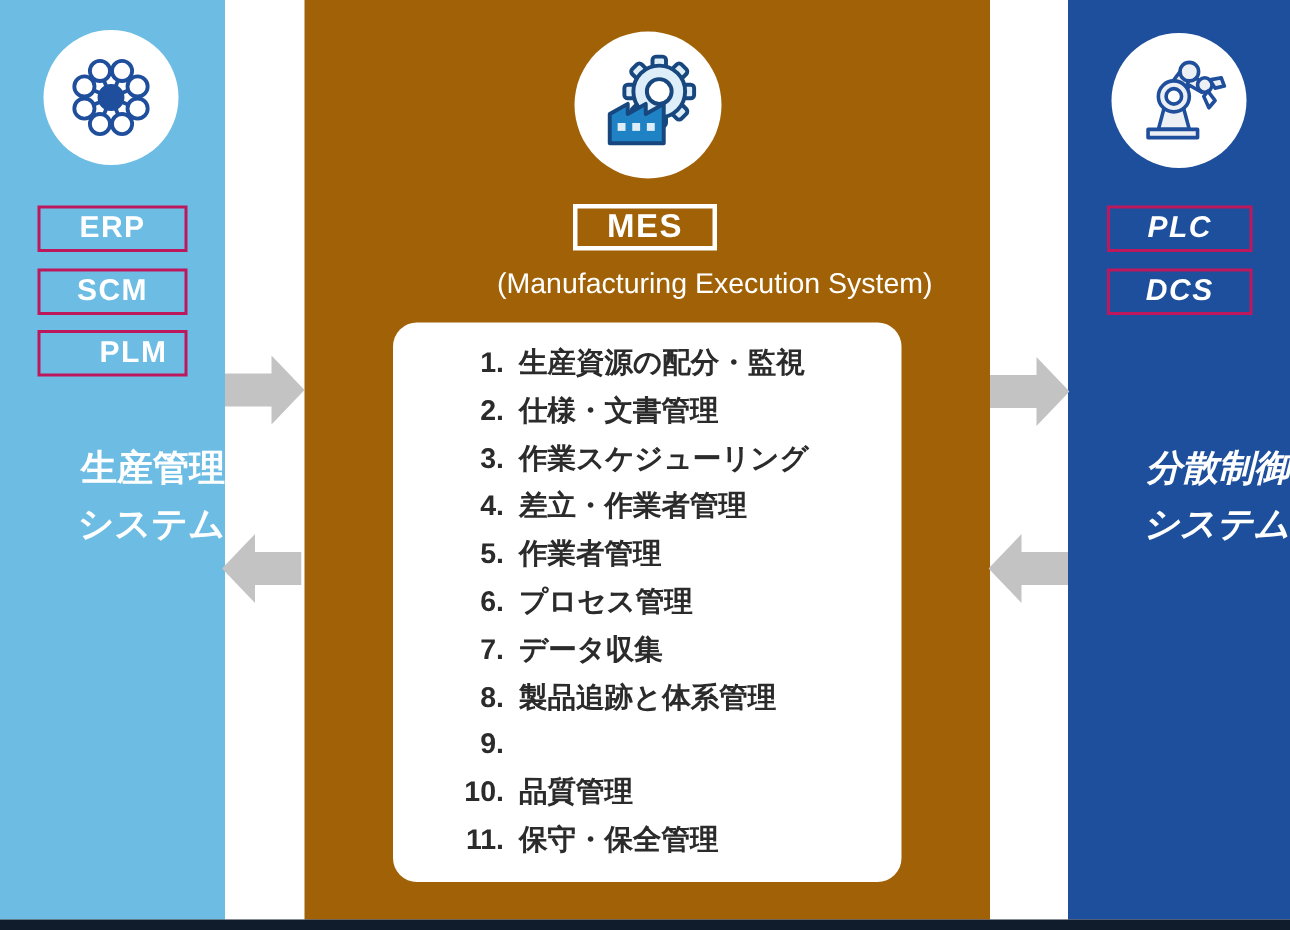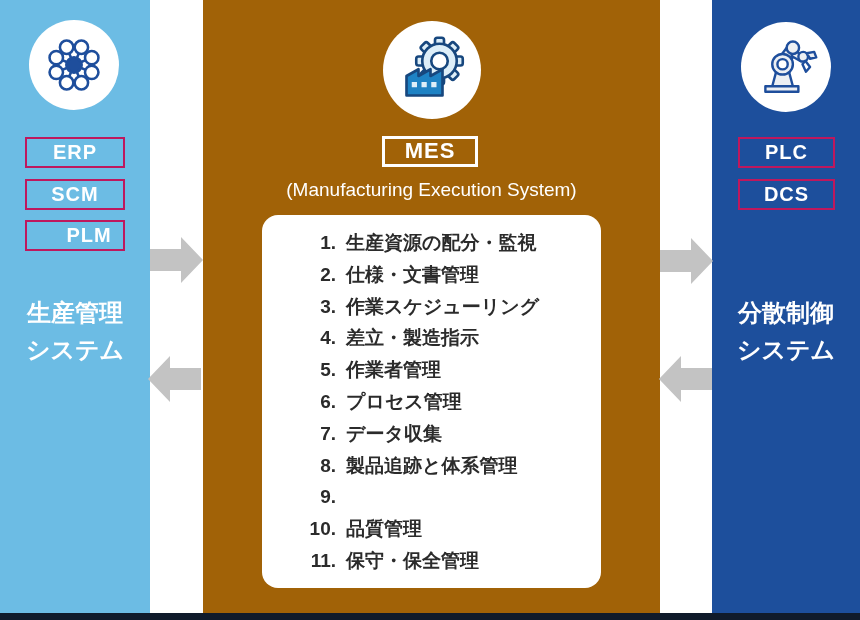--- a/index.html
+++ b/index.html
@@ -3,21 +3,21 @@
 <meta charset="utf-8">
 <style>
   html,body { margin:0; padding:0; background:#ffffff; }
   .canvas {
     position:relative; width:860px; height:620px; background:#ffffff;
     font-family:"Liberation Sans","DejaVu Sans",sans-serif; overflow:hidden;
   }
   .col { position:absolute; top:0; height:613px; }
   .col-left   { left:0;     width:150px; background:#6cbce4; }
   .col-center { left:203px; width:457px; background:#a16207; }
-  .col-right  { left:712px; width:148px; background:#1d4f9c; }
+  .col-right  { left:712px; width:148px; background:#1d4f9c;font-style:italic; }
   .bottom-bar { position:absolute; left:0; bottom:0; width:860px; height:7px; background:#101b2b; }
 
   .icon-circle {
     position:absolute; background:#ffffff; border-radius:50%;
     display:flex; align-items:center; justify-content:center;
   }
   .col-left   .icon-circle { left:29px;  top:20px; width:90px; height:90px; }
   .col-center .icon-circle { left:180px; top:21px; width:98px; height:98px; }
   .col-right  .icon-circle { left:29px;  top:22px; width:90px; height:90px; }
 
@@ -26,32 +26,32 @@
     color:#ffffff; font-weight:bold; font-size:20px; text-align:center;
     width:100px; height:31px; line-height:26px; letter-spacing:1px;
   }
   .col-left  .tag-box { left:25px; }
   .col-right .tag-box { left:26px; width:97px; }
   .tag-1 { top:137px; }
   .tag-2 { top:179px; }
   .tag-3 { top:220px;padding-left:28px; }
 
   .col-title {
-    position:absolute; top:294px; left:0; width:100%; text-align:center;
+    position:absolute; top:294px; left:0; width:100%; text-align:right;
     color:#ffffff; font-weight:bold; font-size:24px; line-height:37px;
   }
 
   .mes-box {
     position:absolute; left:179px; top:136px; width:96px; height:31px;
     box-sizing:border-box; border:3px solid #ffffff; color:#ffffff;
     font-weight:bold; font-size:22px; text-align:center; line-height:24px; letter-spacing:1px;
   }
   .mes-subtitle {
     position:absolute; top:179px; left:0; width:100%; text-align:center;
-    color:#ffffff; font-size:19px; font-weight:normal;
+    color:#ffffff; font-size:19px; font-weight:normal;padding-left:45px;
   }
 
   .fn-box {
     position:absolute; left:59px; top:215px; width:339px; height:373px;
     background:#ffffff; border-radius:16px; box-sizing:border-box; padding-top:12px;
   }
   .fn-list { list-style:none; margin:0; padding:0; }
   .fn-item { display:flex; font-size:19px; font-weight:bold; color:#2b2b2b; line-height:31.8px; white-space:nowrap; }
   .fn-num  { width:74px; text-align:right; flex:0 0 auto; }
   .fn-text { margin-left:10px; }
@@ -132,21 +132,21 @@
         <li class="fn-item">
             <span class="fn-num">2.</span>
             <span class="fn-text">仕様・文書管理</span>
           </li>
         <li class="fn-item">
             <span class="fn-num">3.</span>
             <span class="fn-text">作業スケジューリング</span>
           </li>
         <li class="fn-item">
             <span class="fn-num">4.</span>
-            <span class="fn-text">差立・製造指示</span>
+            <span class="fn-text">差立・作業者管理</span>
           </li>
         <li class="fn-item">
             <span class="fn-num">5.</span>
             <span class="fn-text">作業者管理</span>
           </li>
         <li class="fn-item">
             <span class="fn-num">6.</span>
             <span class="fn-text">プロセス管理</span>
           </li>
         <li class="fn-item">

